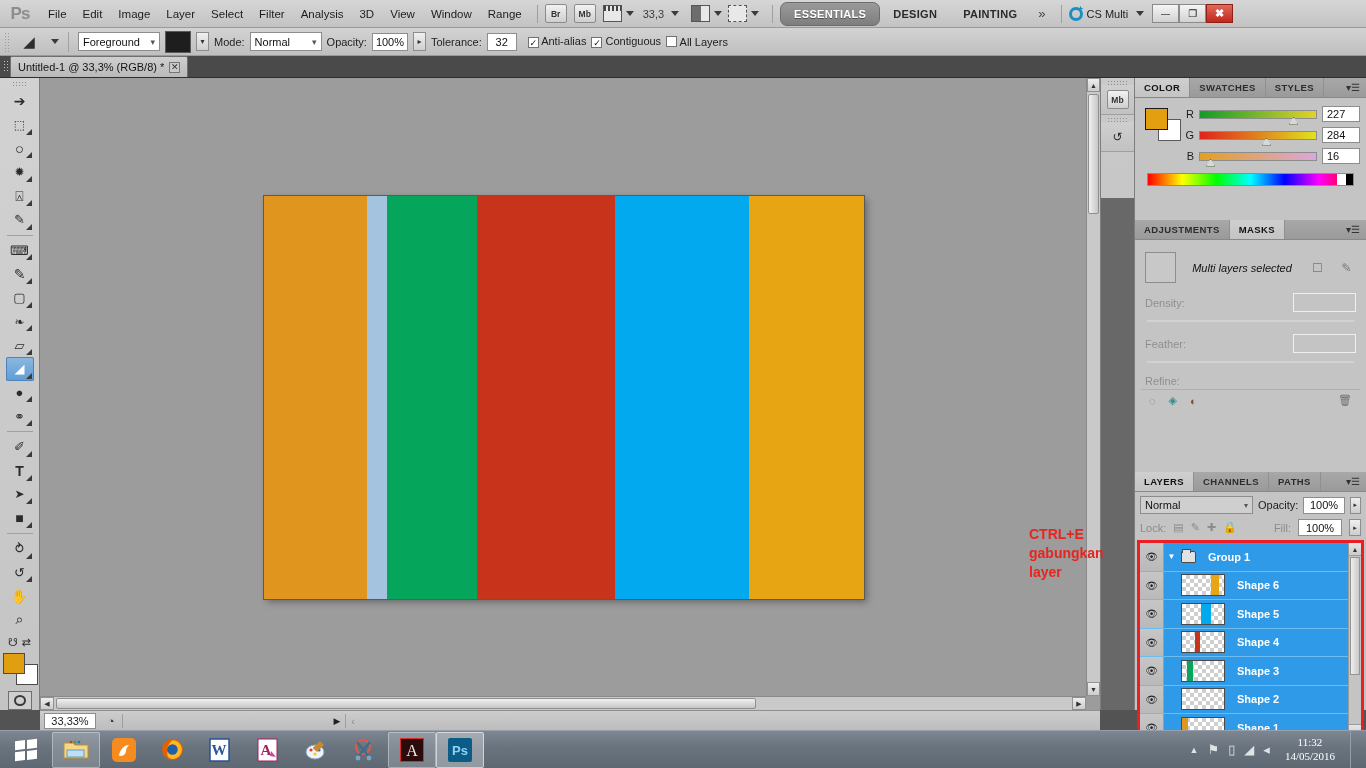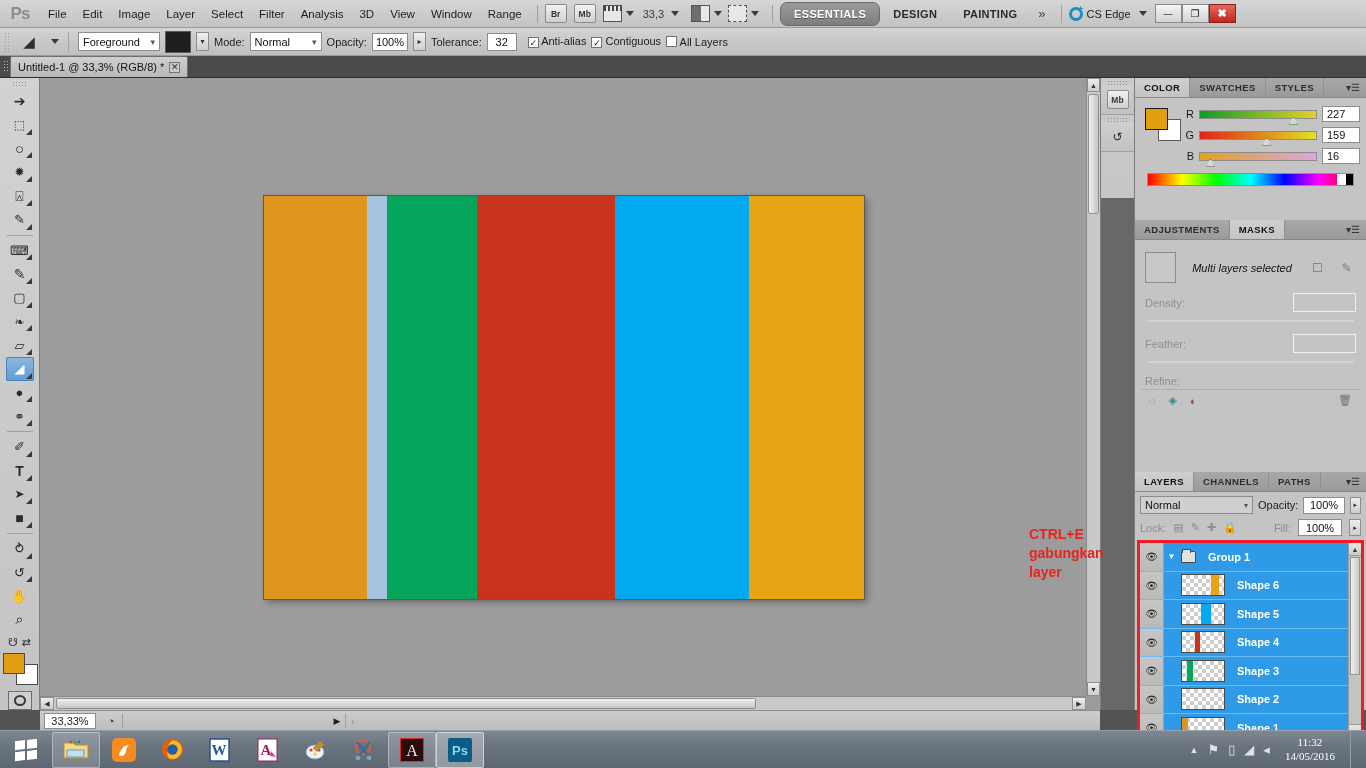--- a/index.html
+++ b/index.html
@@ -321,21 +321,21 @@
 
     <div class="mb-sep"></div>
     <div class="ws-tab active">ESSENTIALS</div>
     <div class="ws-tab">DESIGN</div>
     <div class="ws-tab">PAINTING</div>
     <div class="chev">»</div>
     <div class="mb-sep"></div>
 
     <div class="cslive">
       <span class="cslive-ring"></span>
-      <span>CS Edge</span>
+      <span>CS Multi</span>
       <span class="caret"></span>
     </div>
 
     <div class="wbtns">
       <div class="wbtn" style="font-size:9px;">—</div>
       <div class="wbtn" style="font-size:10px;">❐</div>
       <div class="wbtn close">✖</div>
     </div>
   </div>
 
@@ -498,21 +498,21 @@
               <span class="sl-track" style="background:linear-gradient(90deg,#0f9d28,#e5d12a);">
                 <span class="sl-knob" style="left:89px;"></span>
               </span>
               <span class="sl-num">227</span>
             </div>
             <div class="sliderrow">
               <span class="sl-lab">G</span>
               <span class="sl-track" style="background:linear-gradient(90deg,#e0231c,#dfe31f);">
                 <span class="sl-knob" style="left:62px;"></span>
               </span>
-              <span class="sl-num">159</span>
+              <span class="sl-num">284</span>
             </div>
             <div class="sliderrow">
               <span class="sl-lab">B</span>
               <span class="sl-track" style="background:linear-gradient(90deg,#e3a020,#d9a8dd);">
                 <span class="sl-knob" style="left:6px;"></span>
               </span>
               <span class="sl-num">16</span>
             </div>
           </div>
         </div>

